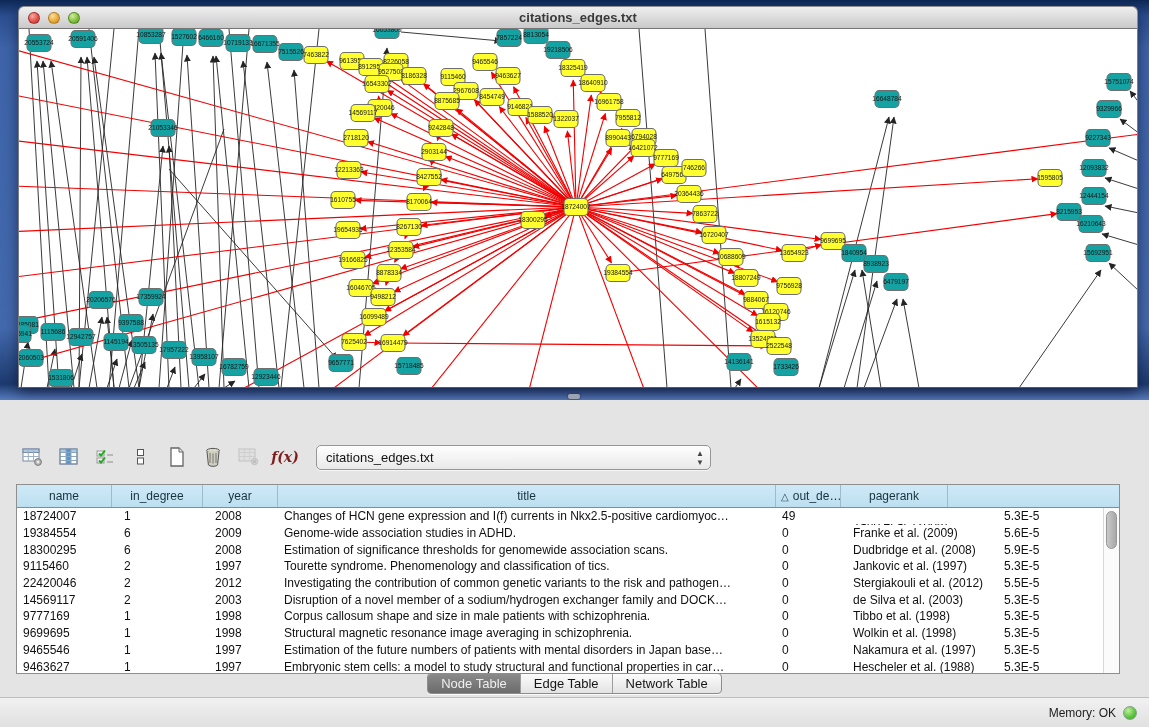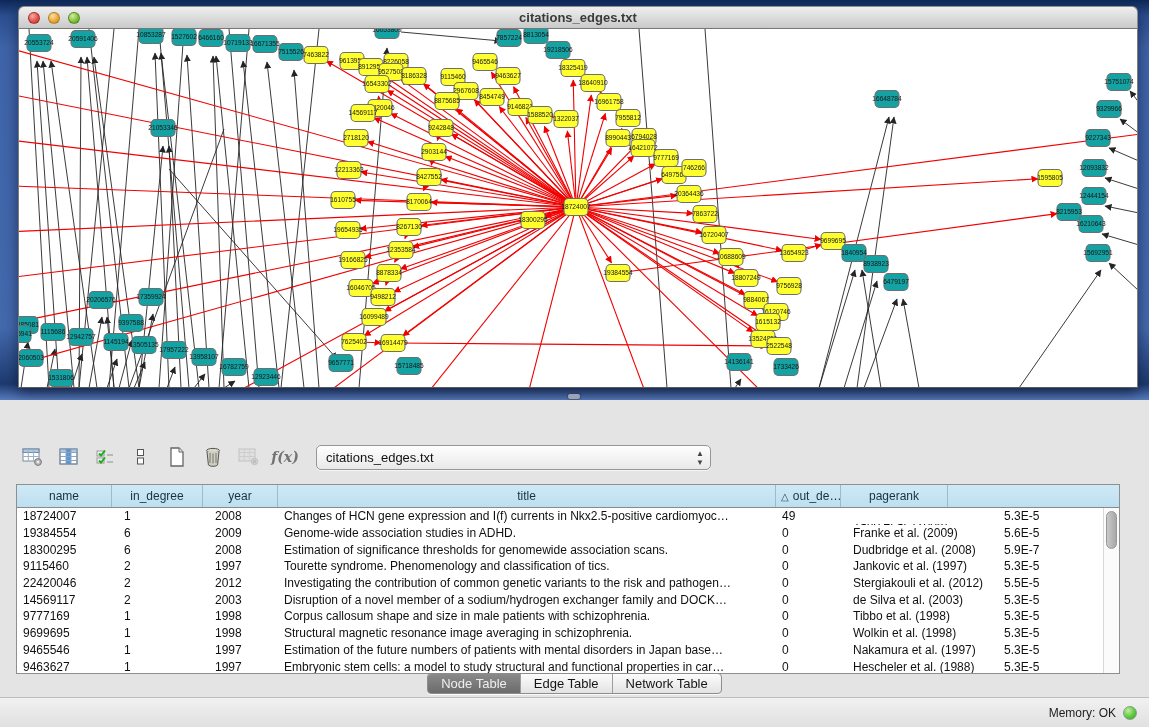--- a/index.html
+++ b/index.html
@@ -29,21 +29,21 @@
   
   .table-panel { position:absolute; left:0; top:400px; width:1149px; height:297px; background:#e4e4e4; }
   .panel-header { height:22px; background:linear-gradient(#f5f5f5,#dcdcdc); border-bottom:1px solid #b4b4b4;
     display:flex; align-items:center; padding:0 10px; font-size:13px; color:#1e1e1e; }
   .panel-header .spacer { flex:1; }
   .ph-icon { width:18px; height:16px; display:flex; align-items:center; justify-content:center; margin-left:10px; }
 
   .toolbar { position:absolute; left:18px; top:34px; height:46px; display:flex; align-items:center; gap:6px; }
   .tool-btn { width:30px; height:30px; display:flex; align-items:center; justify-content:center; border-radius:4px; }
   .tool-btn.disabled { opacity:.45; }
-  .fx { font-family:"DejaVu Serif", serif; font-style:italic; font-weight:bold; font-size:14px; color:#737373; }
+  .fx { font-family:"DejaVu Serif", serif; font-style:italic; font-weight:bold; font-size:14px; color:#7f1d1d; }
   .combo { margin-left:10px; width:395px; height:25px; border:1px solid #969696; border-radius:5px;
     background:linear-gradient(#fefefe,#e9e9e9); display:flex; align-items:center; padding:0 22px 0 9px;
     font-size:13px; color:#111; position:relative; box-shadow:0 1px 1px rgba(255,255,255,.7); }
   .combo .arrows { position:absolute; right:6px; top:3px; display:flex; flex-direction:column; line-height:9px;
     font-size:8px; color:#444; }
 
   .table-wrap { position:absolute; left:16px; top:84px; width:1104px; height:190px; background:#fff;
     border:1px solid #8f8f8f; display:flex; flex-direction:column; }
   .thead { display:flex; height:23px; background:linear-gradient(#cfe9f6,#bcdff0); border-bottom:1px solid #8a8a8a; flex:none; }
   .th { font-size:12px; color:#18323e; display:flex; align-items:center; justify-content:center;
@@ -793,21 +793,21 @@
           <div class="td" style="width: 157px; padding-left: 12px;">Franke et al. (2009)</div>
           <div class="td" style="width: 107px; padding-left: 6px;">5.6E-5</div>
         </div>
         <div class="tr">
           <div class="td" style="width: 95px; padding-left: 6px;">18300295</div>
           <div class="td" style="width: 91px; padding-left: 12px;">6</div>
           <div class="td" style="width: 75px; padding-left: 12px;">2008</div>
           <div class="td" style="width: 498px; padding-left: 6px;">Estimation of significance thresholds for genomewide association scans.</div>
           <div class="td" style="width: 65px; padding-left: 6px;">0</div>
           <div class="td" style="width: 157px; padding-left: 12px;">Dudbridge et al. (2008)</div>
-          <div class="td" style="width: 107px; padding-left: 6px;">5.9E-7</div>
+          <div class="td" style="width: 107px; padding-left: 6px;">5.9E-5</div>
         </div>
         <div class="tr">
           <div class="td" style="width: 95px; padding-left: 6px;">9115460</div>
           <div class="td" style="width: 91px; padding-left: 12px;">2</div>
           <div class="td" style="width: 75px; padding-left: 12px;">1997</div>
           <div class="td" style="width: 498px; padding-left: 6px;">Tourette syndrome. Phenomenology and classification of tics.</div>
           <div class="td" style="width: 65px; padding-left: 6px;">0</div>
           <div class="td" style="width: 157px; padding-left: 12px;">Jankovic et al. (1997)</div>
           <div class="td" style="width: 107px; padding-left: 6px;">5.3E-5</div>
         </div>

